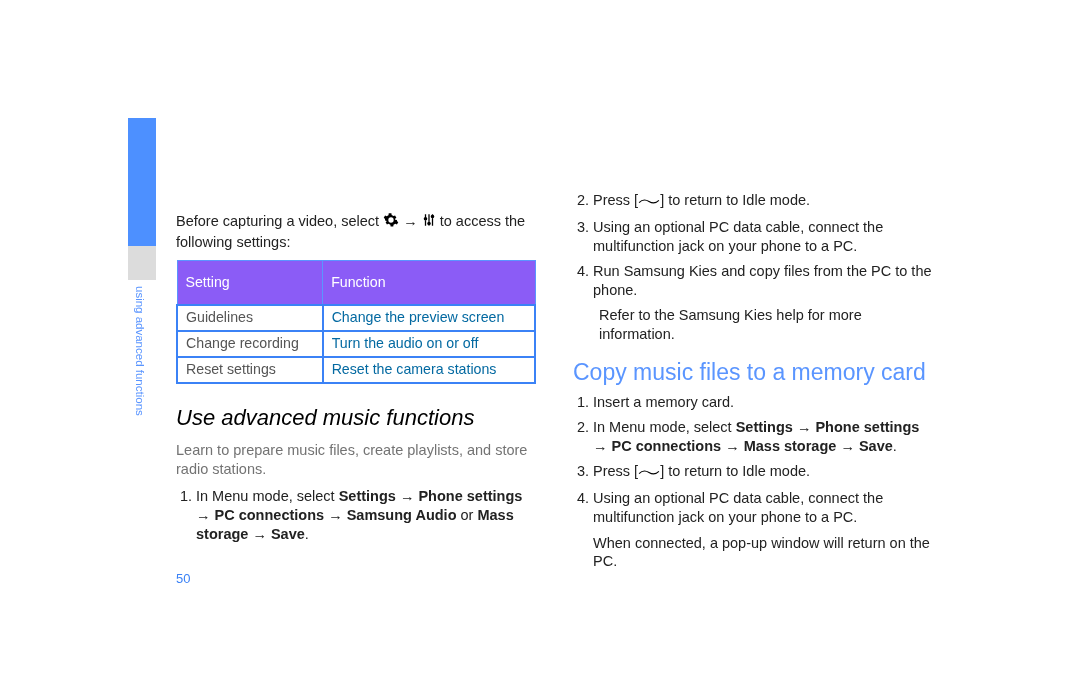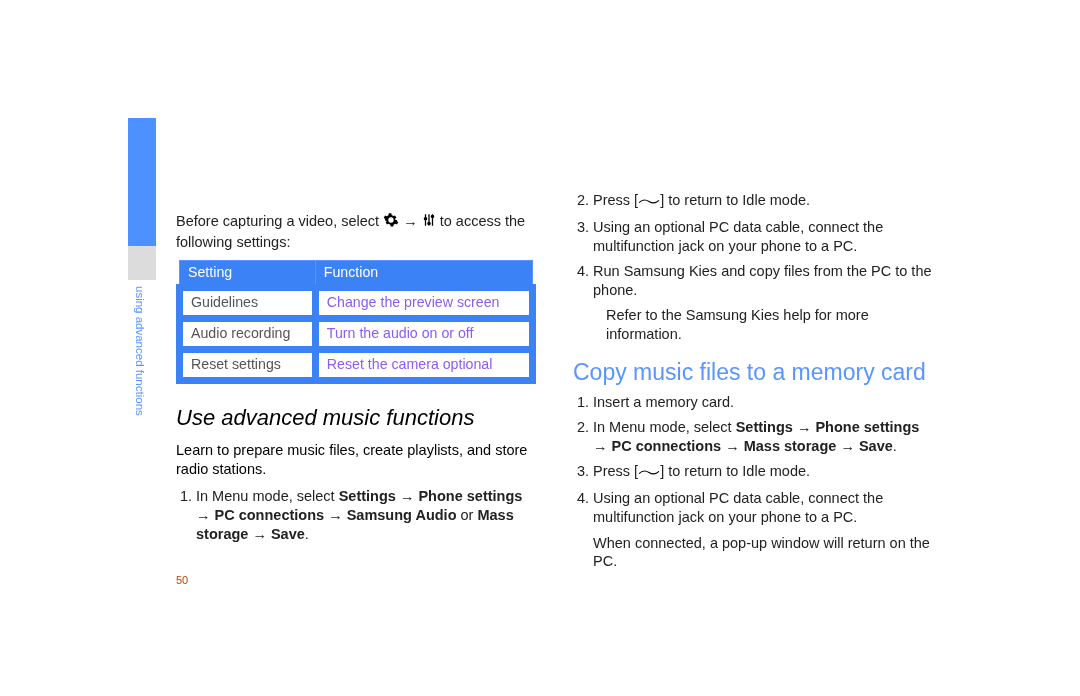--- a/index.html
+++ b/index.html
@@ -68,66 +68,66 @@
       display: inline-block;
       vertical-align: -2px;
     }
     table.settings {
       width: 100%;
       border-collapse: collapse;
       margin-top: 8px;
       font-size: 14.2px;
     }
     table.settings th {
-      background: #3b82f6;
+      background: #8b5cf6;
       color: #fff;
       text-align: left;
       font-weight: normal;
-      padding: 3px 8px;
+      padding: 13px 8px;
       border: 1px solid #5a95ff;
     }
     table.settings td {
       padding: 3px 8px;
-      border: 7px solid #3b82f6;
+      border: 2px solid #3b82f6;
       vertical-align: top;
     }
     table.settings td.setting { color: #555; }
-    table.settings td.func { color: #8b5cf6; }
+    table.settings td.func { color: #0369a1; }
     h1.section-h1 {
       font-size: 22px;
       font-weight: normal;
       color: #000;
       margin-top: 20px;
       margin-bottom: 10px;
       font-style: italic;
     }
     h2.section-h2 {
       font-size: 23px;
       font-weight: normal;
       color: #5a95ff;
       margin-top: 14px;
       margin-bottom: 6px;
     }
-    .body-p { margin-bottom: 8px; color:#000000; }
+    .body-p { margin-bottom: 8px; color:#737373; }
     ol.numlist {
       list-style: decimal;
       padding-left: 20px;
     }
     ol.numlist li {
       margin-bottom: 6px;
       line-height: 1.32;
     }
     .pagenum {
       position: absolute;
       left: 176px;
       bottom: 110px;
-      font-size: 11px;
-      color: #c2410c;
-    }
-    .refer { margin-top: 6px; margin-left: 33px; }
+      font-size: 13px;
+      color: #3b82f6;
+    }
+    .refer { margin-top: 6px; margin-left: 26px; }
     .right-col-start { margin-top: 26px; }
     .after-list-note { margin-left:20px; margin-top:4px; }
   </style>
 </head>
 <body>
 
 <div class="sidebar-wrap">
   <div class="blue-block"></div>
   <div class="grey-block"></div>
   <div class="sidebar-text">using advanced functions</div>
@@ -159,26 +159,26 @@
             <th>Setting</th>
             <th>Function</th>
           </tr>
         </thead>
         <tbody>
           <tr>
             <td class="setting">Guidelines</td>
             <td class="func">Change the preview screen</td>
           </tr>
           <tr>
-            <td class="setting">Audio recording</td>
+            <td class="setting">Change recording</td>
             <td class="func">Turn the audio on or off</td>
           </tr>
           <tr>
             <td class="setting">Reset settings</td>
-            <td class="func">Reset the camera optional</td>
+            <td class="func">Reset the camera stations</td>
           </tr>
         </tbody>
       </table>
 
       <h1 class="section-h1">Use advanced music functions</h1>
       <p class="body-p">Learn to prepare music files, create playlists, and store radio stations.</p>
 
       <ol class="numlist">
         <li>
           <span>In Menu mode, select </span><b>Settings</b><span> → </span><b>Phone settings</b><span> → </span><b>PC connections</b><span> → </span><b>Samsung Audio</b><span> or </span><b>Mass storage</b><span> → </span><b>Save</b><span>.</span>

